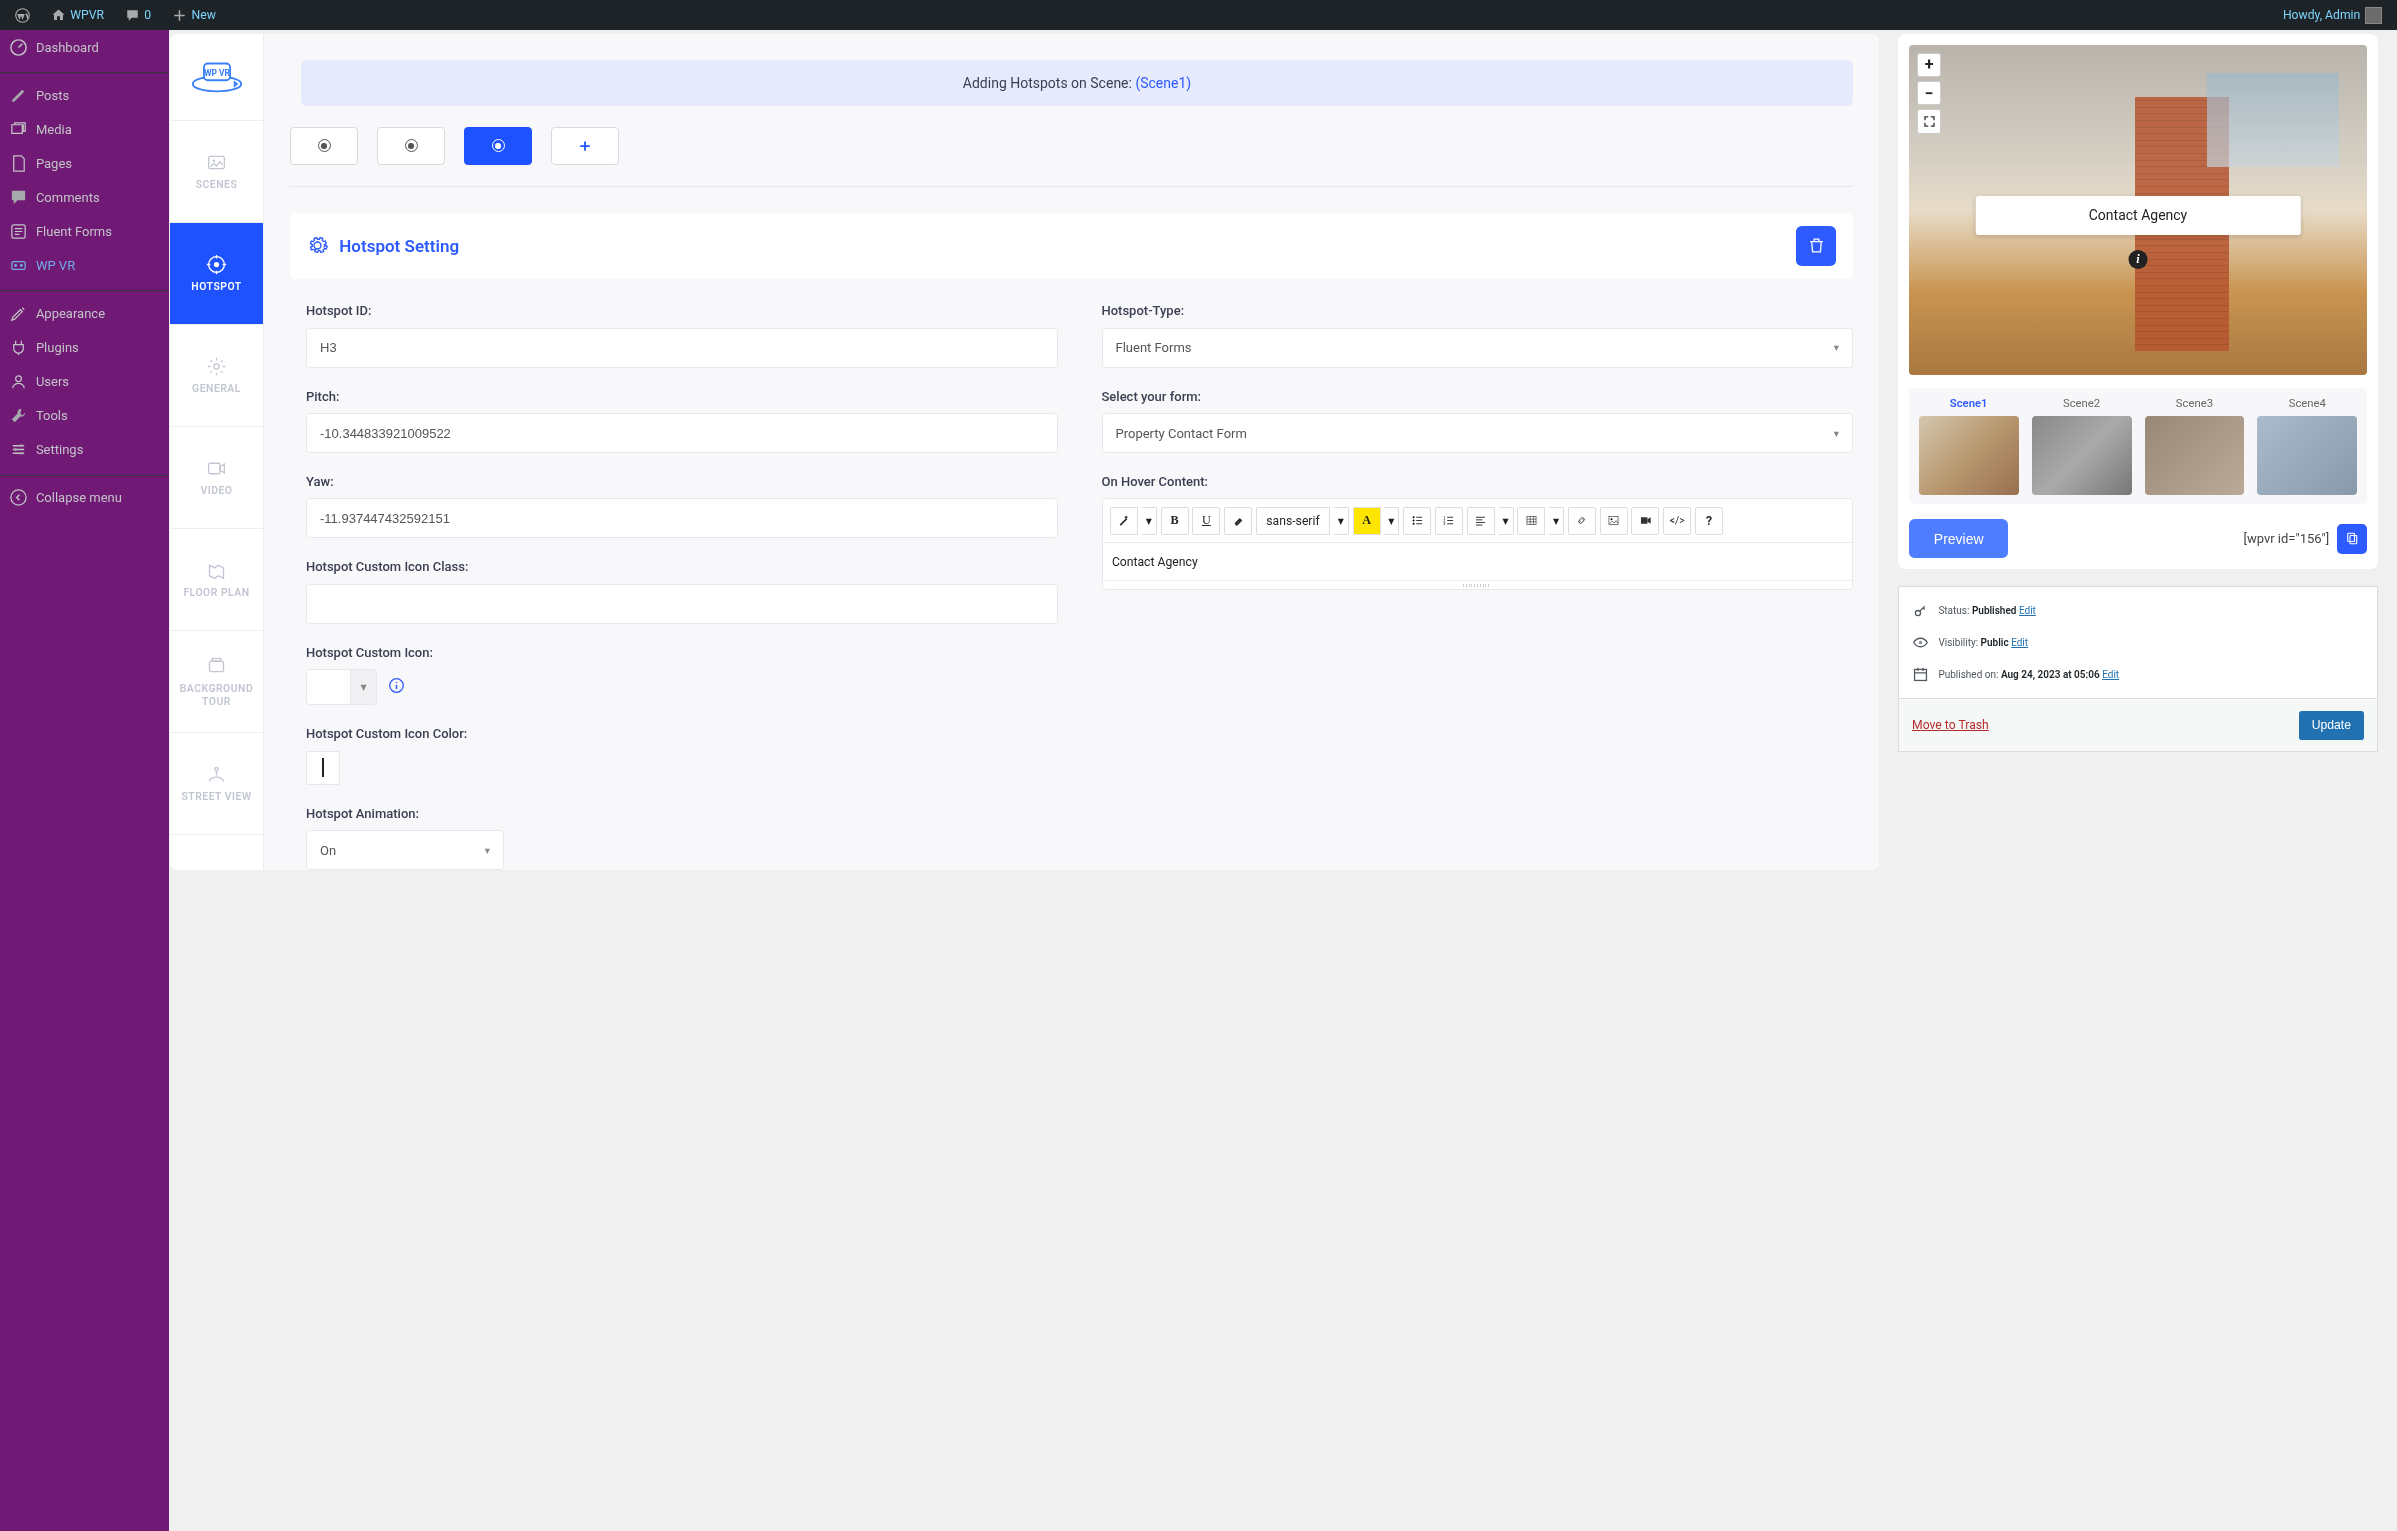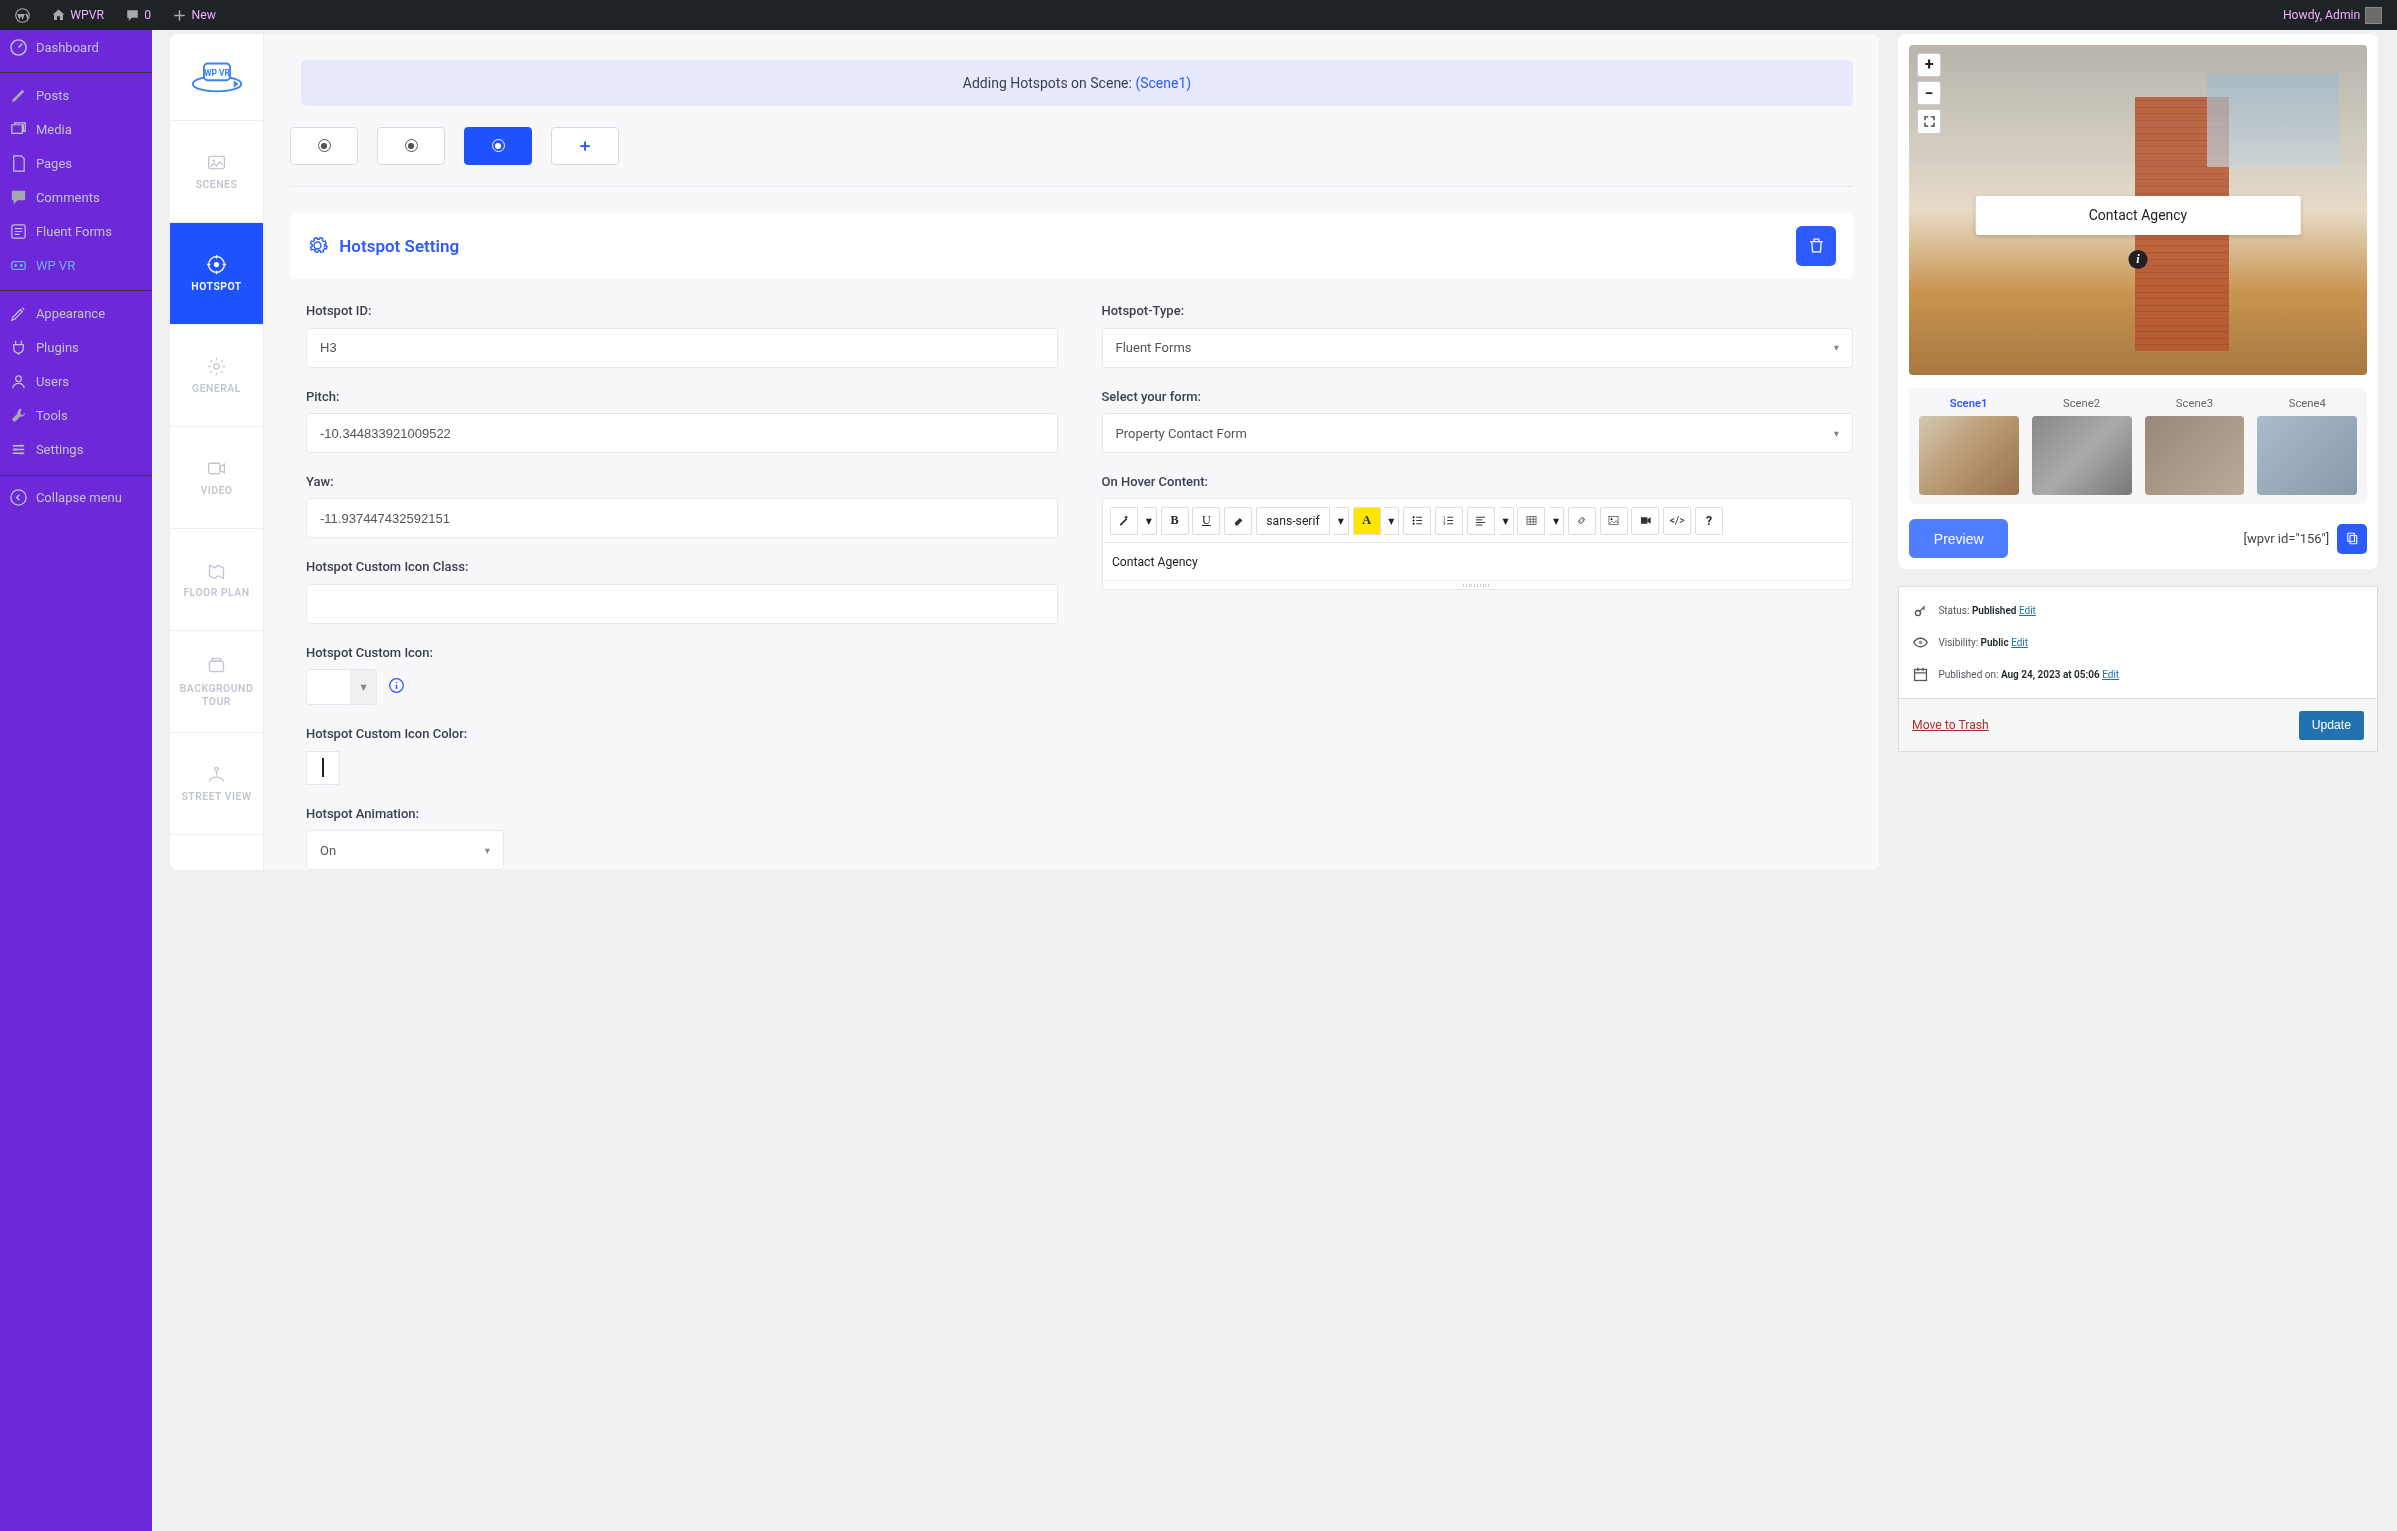--- a/index.html
+++ b/index.html
@@ -1,27 +1,27 @@
 <!DOCTYPE html>
 <html style="font-size:15px"><head>
 <meta charset="utf-8">
 <style>
 * { box-sizing: border-box; margin: 0; padding: 0; }
 body { font-family: -apple-system, BlinkMacSystemFont, "Segoe UI", Roboto, sans-serif; background: #f0f0f1; color: #1d2327; font-size: 12.2px; }
 
 
-.admin-bar { background: #1d2327; color: #f0abfc; height: 30px; display: flex; align-items: center; padding: 0 7.5px; justify-content: space-between; }
+.admin-bar { background: #1d2327; color: #7dd3fc; height: 30px; display: flex; align-items: center; padding: 0 7.5px; justify-content: space-between; }
 .admin-bar-left { display: flex; align-items: center; gap: 5.6px; }
 .admin-bar-item { display: inline-flex; align-items: center; gap: 4.7px; padding: 0 7.5px; height: 30px; cursor: pointer; font-size: 12.2px; }
 .admin-bar-icon { width: 15px; height: 15px; fill: #a7aaad; }
 .admin-bar-right { display: flex; align-items: center; gap: 5.6px; }
 .avatar-mini { width: 17px; height: 17px; background: #6b6b6b; border:0.9px solid #888; }
 
 
-.wp-sidebar { position: fixed; left: 0; top: 30px; bottom: 0; width: 152px; background: #6d28d9; color: #c3c4c7; overflow-y: auto; }
+.wp-sidebar { position: fixed; left: 0; top: 30px; bottom: 0; width: 169px; background: #701a75; color: #c3c4c7; overflow-y: auto; }
 .wp-menu-item { display: flex; align-items: center; gap: 7.5px; padding: 7.5px 9.4px; font-size: 13px; cursor: pointer; }
 .wp-menu-item.current { color: #72aee6; }
 .wp-menu-icon { width: 19px; height: 19px; fill: #a7aaad; flex-shrink: 0; display: flex; align-items: center; justify-content: center; }
 .wp-menu-item.current .wp-menu-icon { fill: #72aee6; }
 .wp-menu-sep { height: 4.7px; border-bottom: 0.9px solid #32373c; margin: 4.7px 0; }
 
 
 .main { margin-left: 151px; padding: 0; display: flex; gap: 19px; padding: 0 19px 19px 19px; }
 
 

